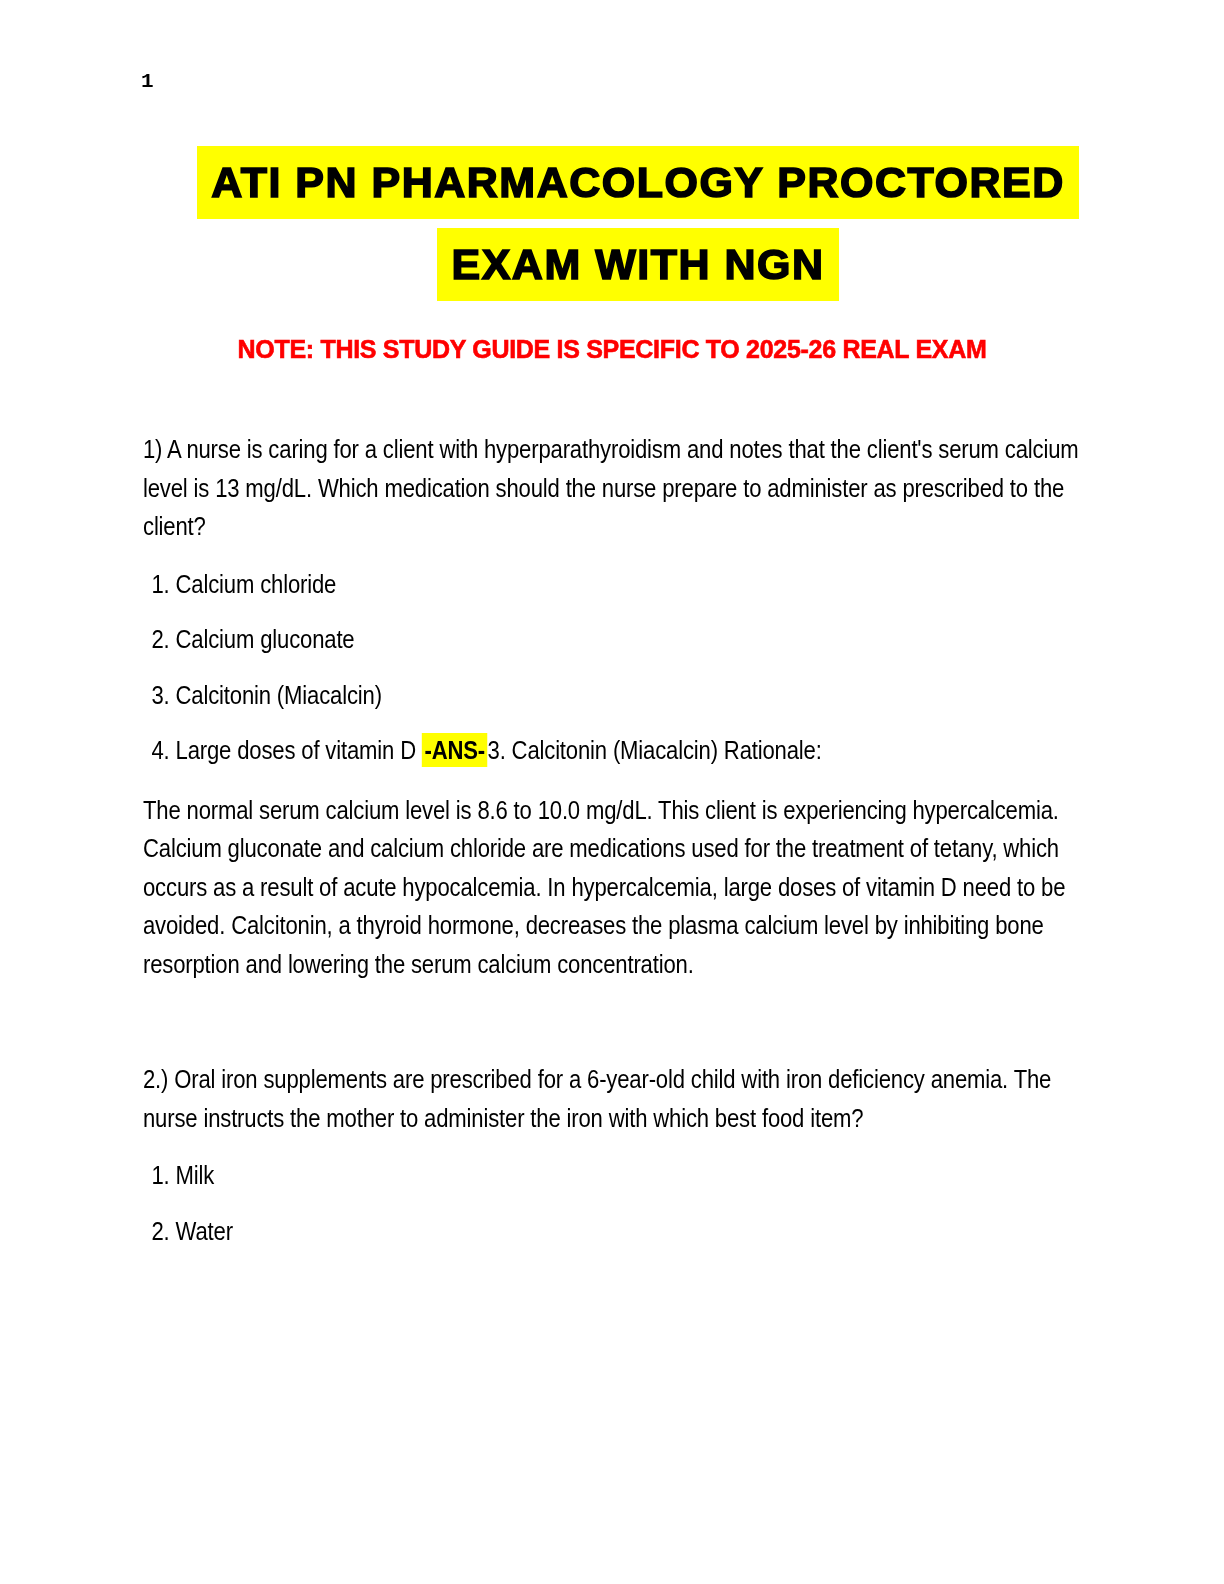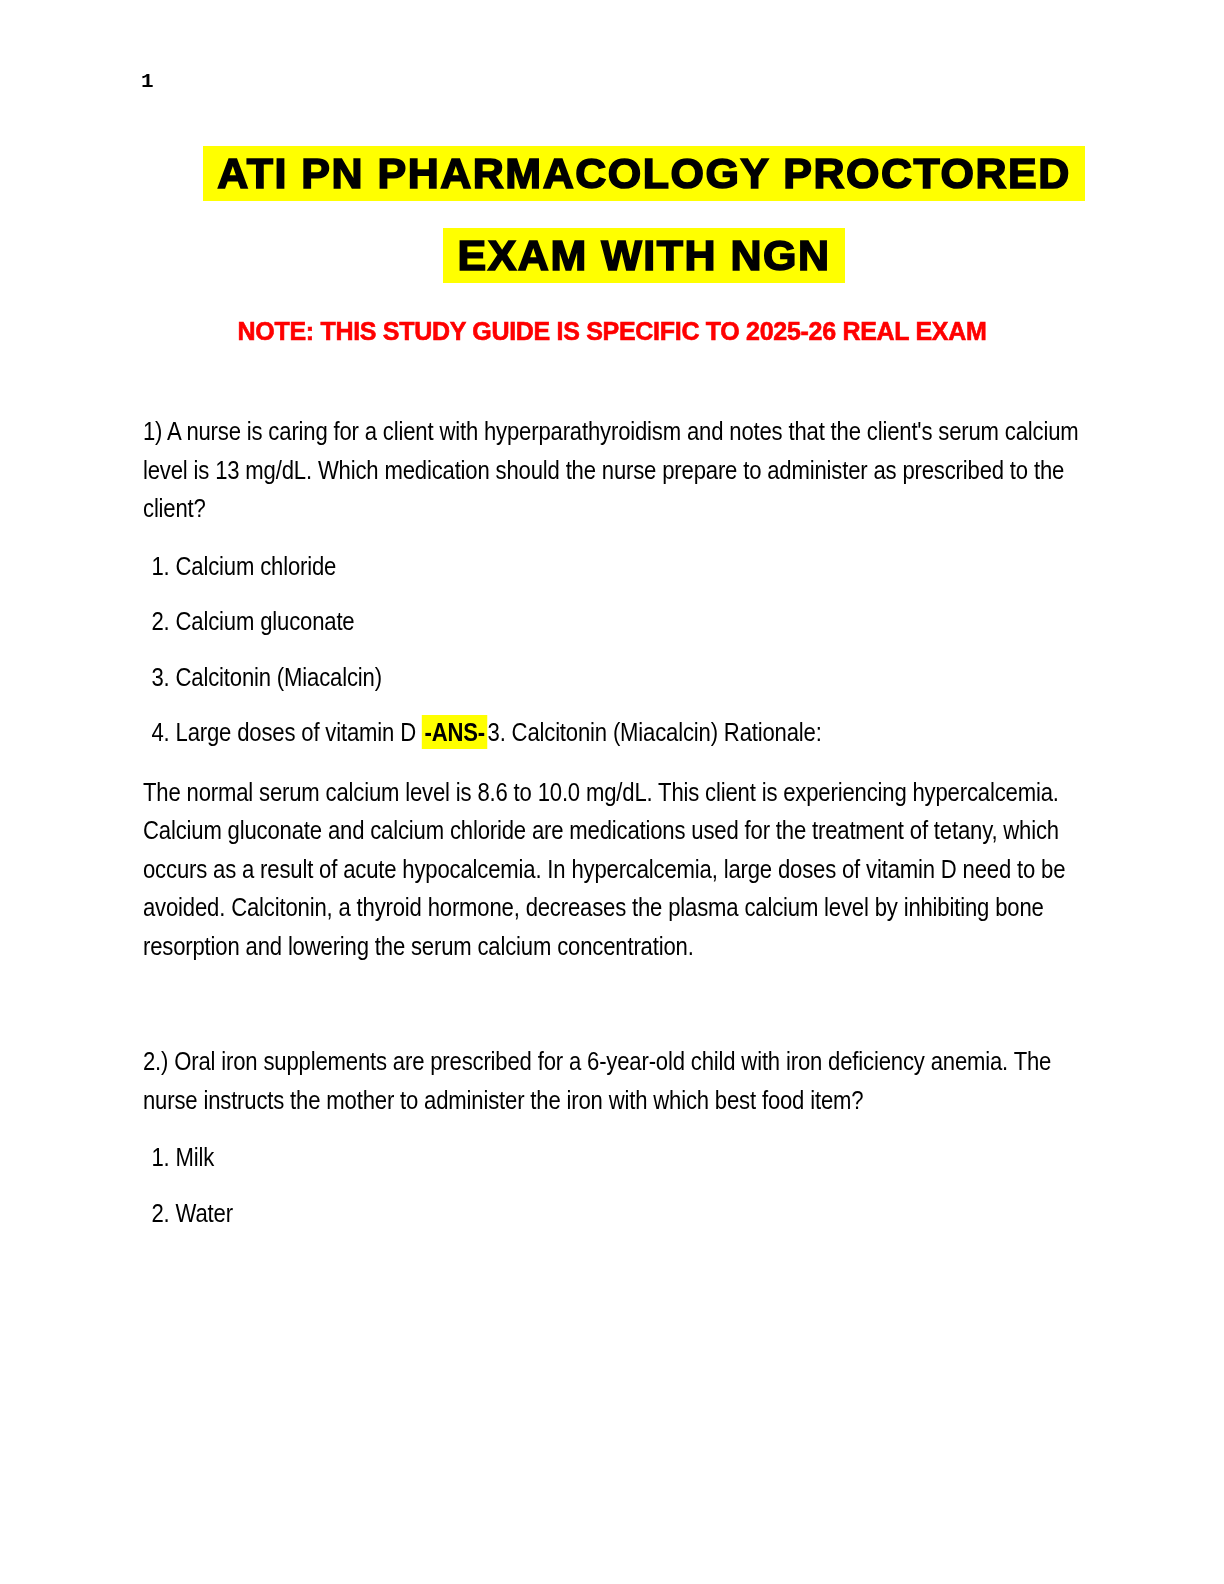--- a/index.html
+++ b/index.html
@@ -16,31 +16,31 @@
   .page-number {
     position: absolute;
     top: 70px;
     left: 141px;
     font-family: "Liberation Mono", monospace;
     font-size: 21px;
     font-weight: bold;
   }
   .title-block { padding-top: 146px; }
   .title-line { text-align: center; }
-  .title-line + .title-line { margin-top: 27px; }
+  .title-line + .title-line { margin-top: 9px; }
   .title-line .hl {
     position: relative;
-    left: 32px;
+    left: 26px;
     display: inline-block;
     font-size: 43px;
     font-weight: 900;
     line-height: 55px;
     letter-spacing: 1.5px;
     -webkit-text-stroke: 1.6px #000000;
-    padding: 0 14px;
+    padding: 9px 14px;
   }
   .hl { background: #FFFF00; color: #000000; }
   .note {
     margin-top: 33px;
     text-align: center;
     color: #FF0000;
     font-size: 25px;
     line-height: 30px;
     font-weight: bold;
     letter-spacing: -0.3px;

